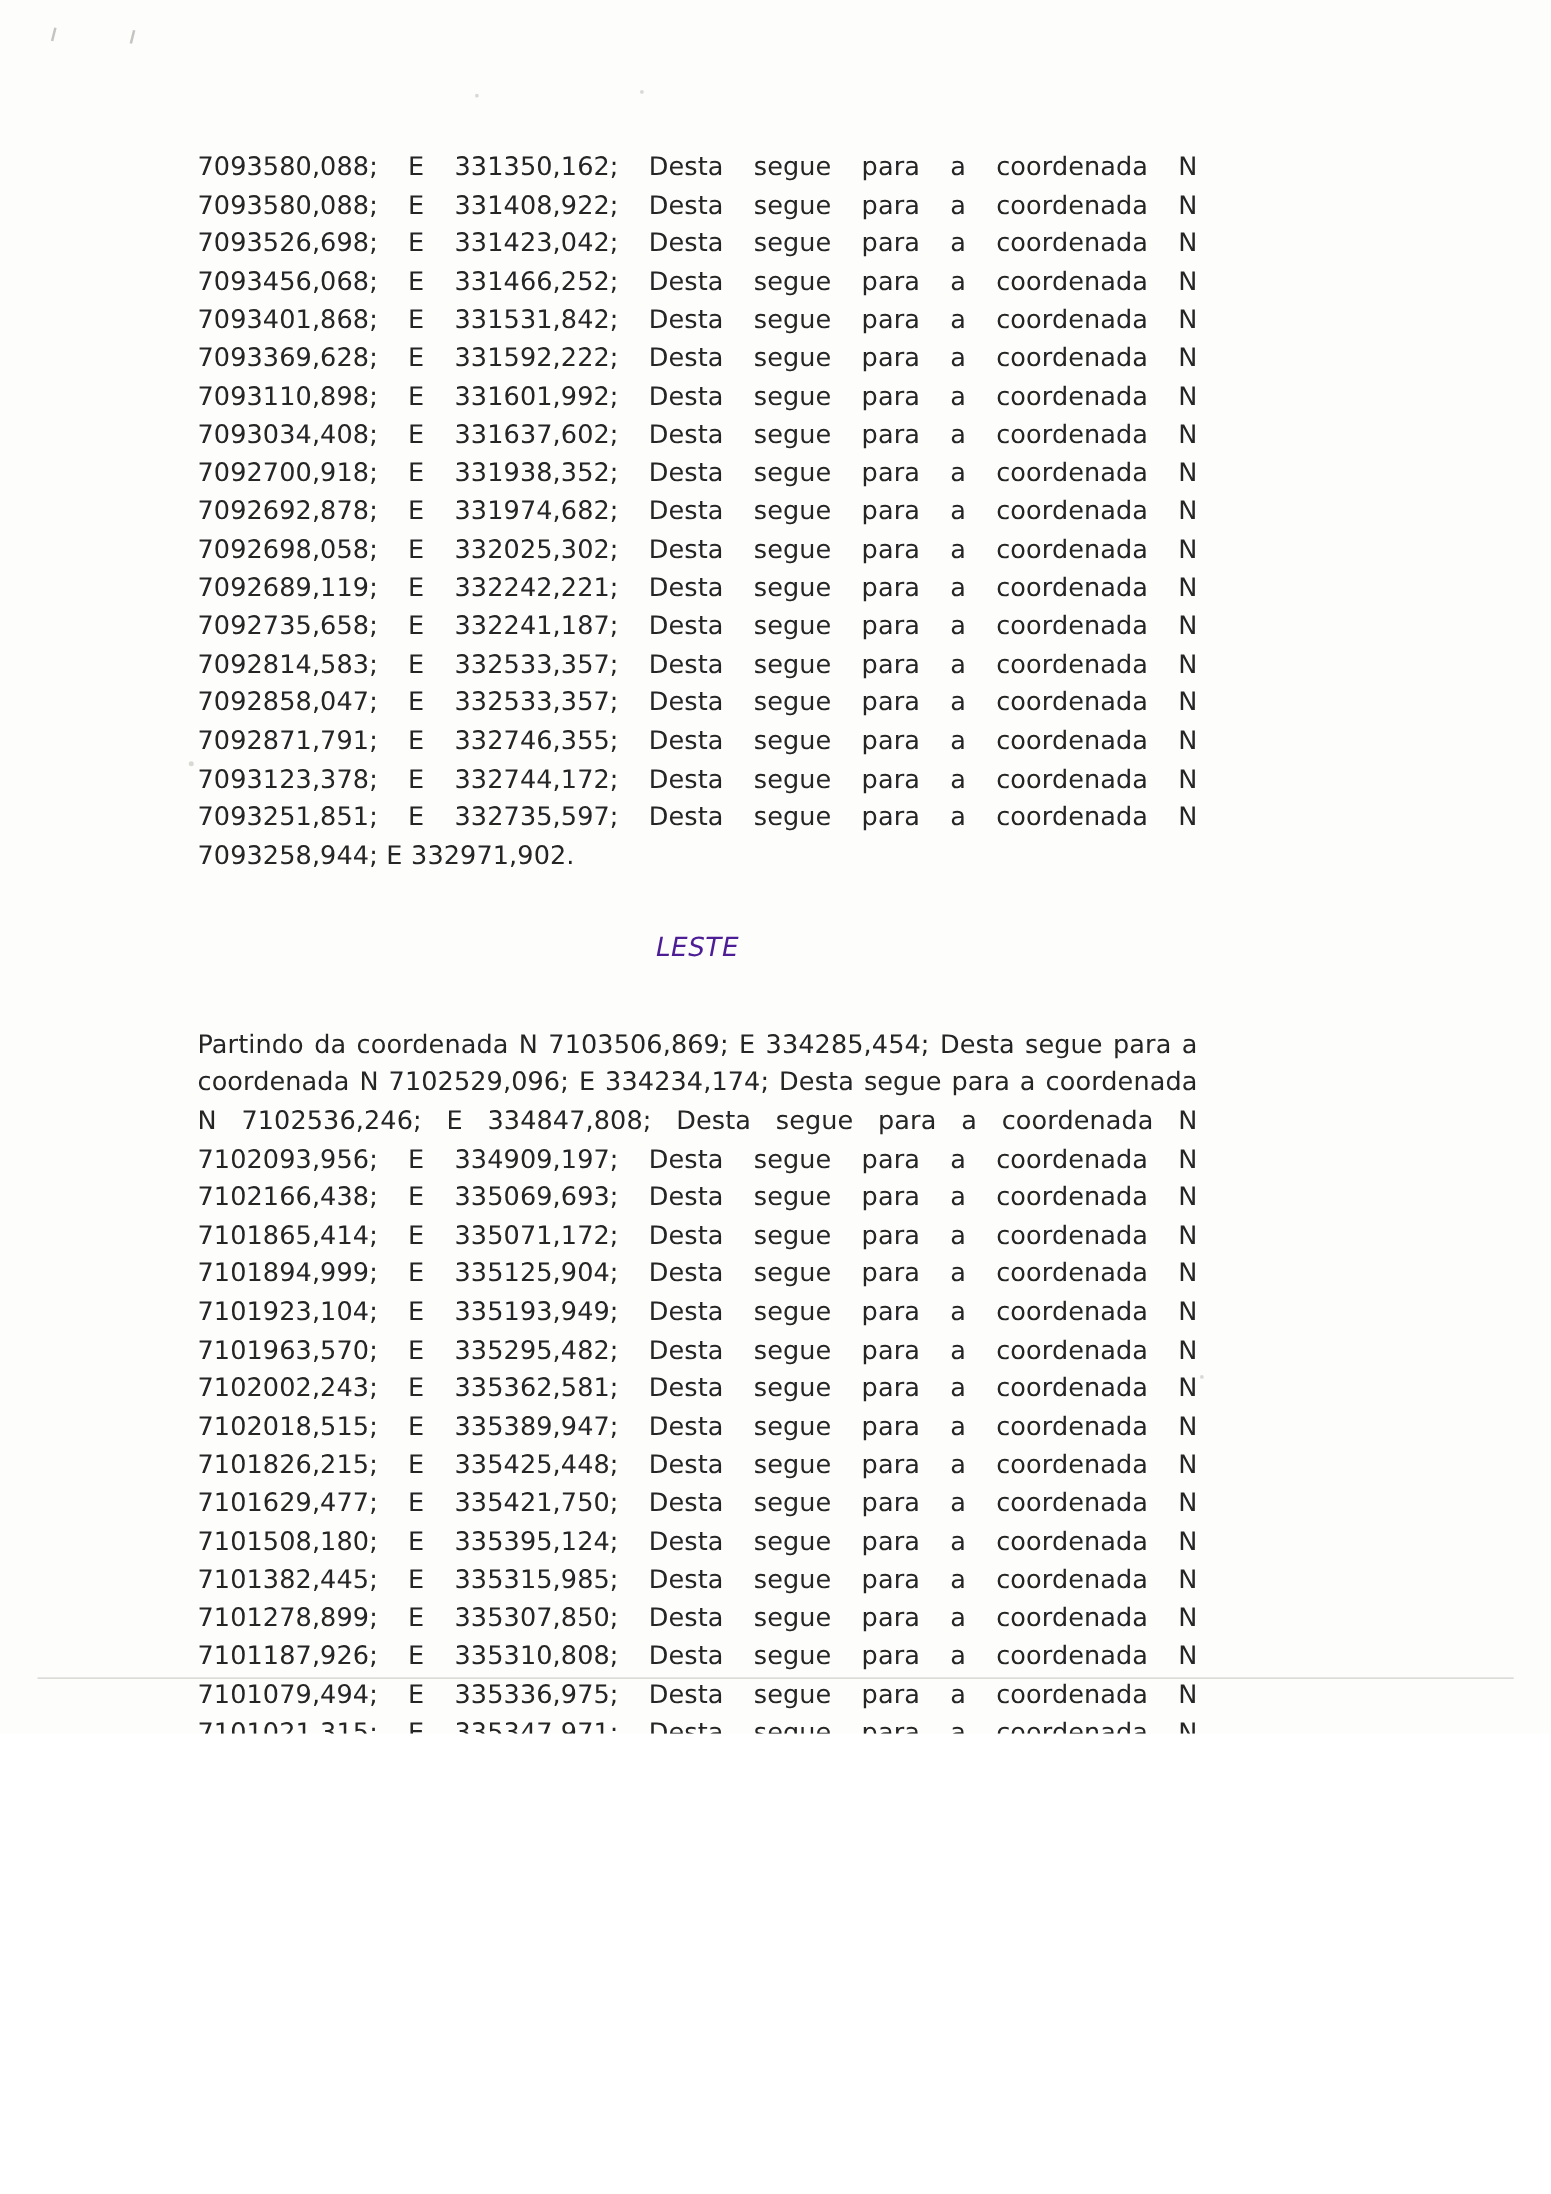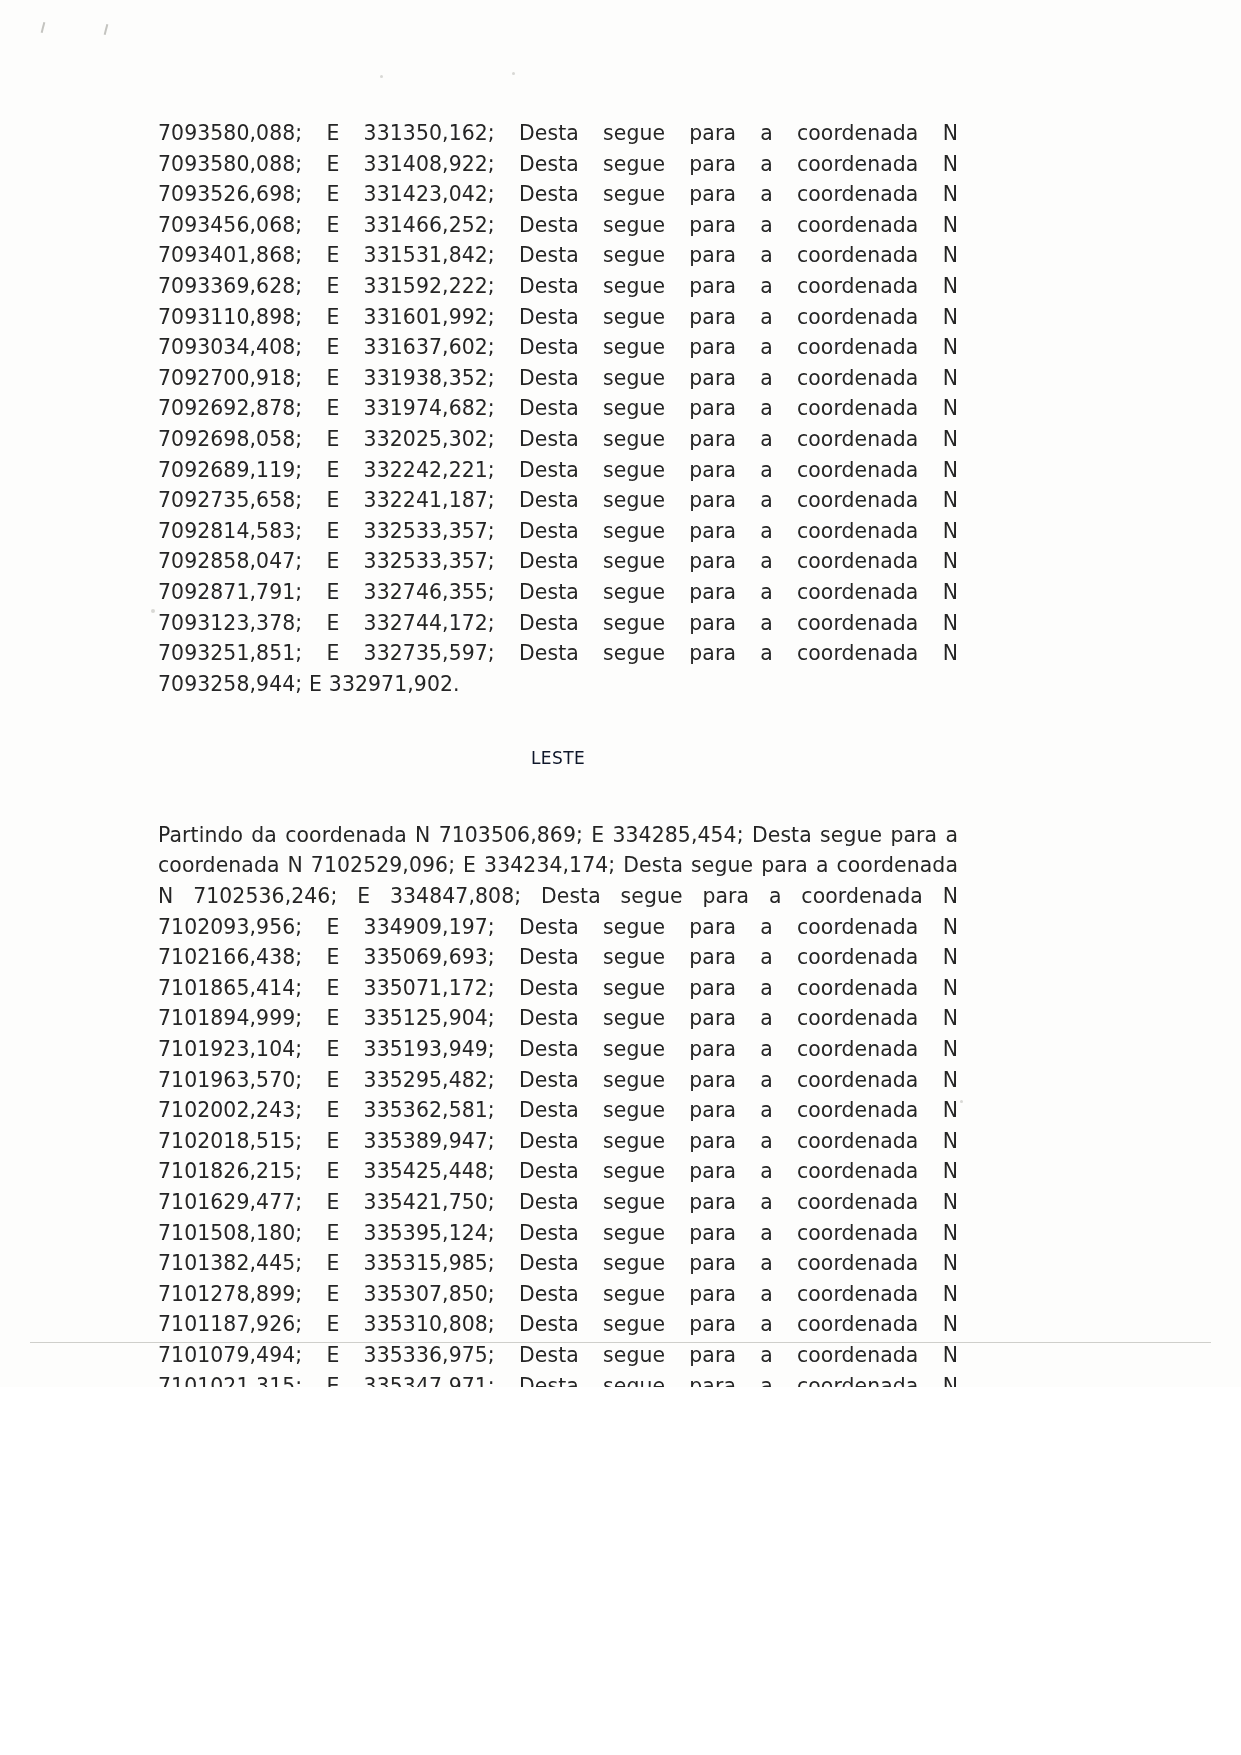--- a/index.html
+++ b/index.html
@@ -37,26 +37,27 @@
     text-justify: inter-word;
     font-size: 20.4px;
     line-height: 30.6px;
     color: #252525;
     letter-spacing: 0.1px;
     word-spacing: 0.2px;
     font-family: "DejaVu Sans", sans-serif;
   }
   .section-heading {
     text-align: center;
-    font-size: 17px;
+    font-size: 21px;
     line-height: 30.6px;
-    color: #0f172a;
+    color: #4c1d95;
     margin: 0;
     letter-spacing: 0.4px;
     font-family: "DejaVu Sans", sans-serif;
+    font-style: italic;
   }
   .gap-before-heading { height: 44px; }
   .gap-after-heading { height: 46px; }
   .bottom-rule {
     position: absolute;
     left: 30px;
     right: 30px;
     bottom: 44px;
     height: 1px;
     background: #cfcfcb;

